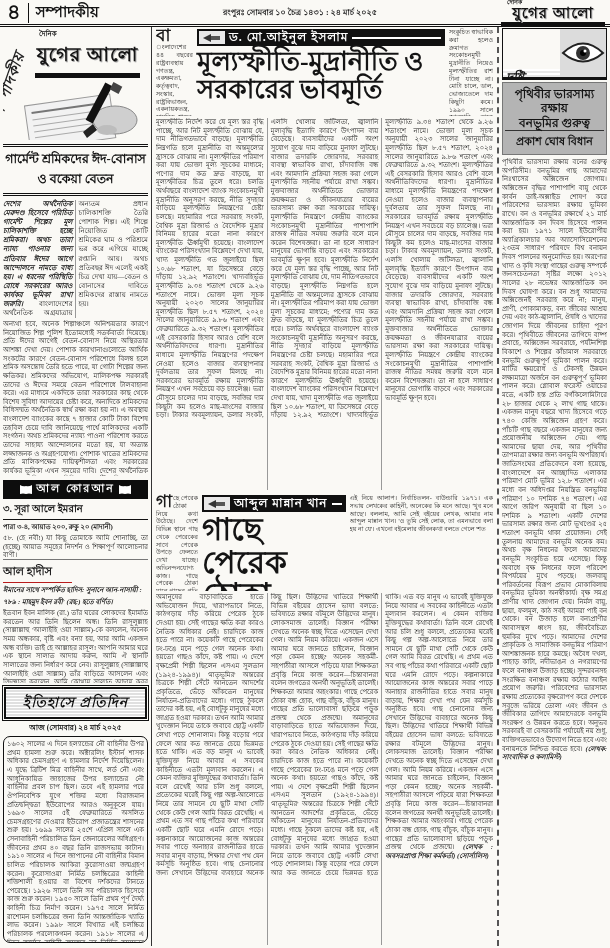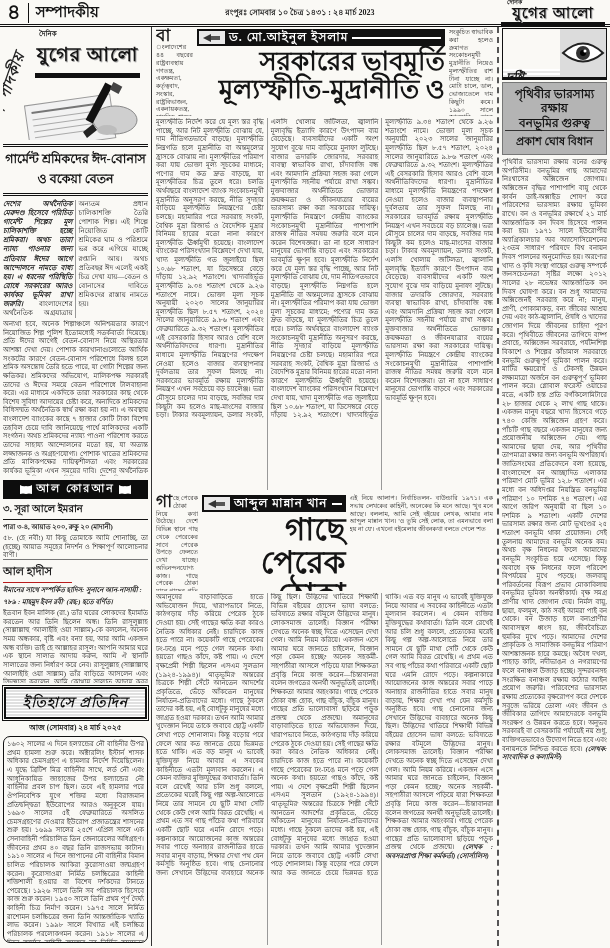--- a/index.html
+++ b/index.html
@@ -63,21 +63,21 @@
              text-align:center;font-size:14px;font-weight:bold;letter-spacing:1px;padding:2px 0;
              background:repeating-linear-gradient(0deg,#fff 0 1px,#e0e0e0 1px 3px);
              color:#111;text-shadow:0 0 1px #fff;font-style:italic;}
   .hist-today{font-size:7.5px;font-weight:bold;text-align:center;margin-bottom:2px;}
   .hist-box{flex:1;border:1.5px solid #111;border-radius:7px;padding:3px;overflow:hidden;margin-bottom:2px;}
 
   
   .art-top{display:flex;}
   .mini{overflow:hidden;}
   .dropcap{float:left;font-size:17px;font-weight:bold;line-height:.9;padding-right:1px;}
-  .head-wrap{flex:1;padding:0 4px;text-align:right;}
+  .head-wrap{flex:1;padding:0 4px;text-align:left;}
   .byline-bar{background:#111;color:#fff;height:17px;display:flex;align-items:center;margin:1px 0 2px 0;}
   .byline-bar .pen{width:26px;height:13px;background:#e8e8e8;margin:0 4px 0 2px;display:flex;
                    align-items:center;justify-content:center;flex-shrink:0;}
   .byline-bar .nm{font-size:12px;font-weight:bold;letter-spacing:1px;white-space:nowrap;}
   .byline-bar .dash{flex:1;height:2px;background:#fff;margin:0 4px;}
   .art1-head{font-size:26px;font-weight:bold;line-height:1.08;}
   .art1-top{height:88px;overflow:hidden;}
   .art1-body{height:372px;overflow:hidden;column-count:3;column-gap:7px;column-rule:1px solid #999;margin-top:2px;}
   .art2-top{height:97px;overflow:hidden;margin-top:4px;}
   .art2-head{font-size:31px;font-weight:bold;line-height:1.05;}
@@ -96,21 +96,21 @@
 </style>
 </head>
 <body>
 
 <div id="page">
 
   <div class="hdr">
     <div class="hdr-num">৪</div>
     <div class="hdr-sep"></div>
     <div class="hdr-section">সম্পাদকীয়</div>
-    <div class="hdr-date">রংপুরঃ সোমবার ১০ চৈত্র ১৪৩১ : ২৪ মার্চ 2023</div>
+    <div class="hdr-date">রংপুরঃ সোমবার ১০ চৈত্র ১৪৩১ : ২৪ মার্চ ২০২৫</div>
     <div class="hdr-logo">
       <span class="pre">দৈনিক</span>
       <span class="ttl">যুগের আলো</span>
       <div class="bar"></div>
     </div>
   </div>
 
   <div class="main">
 
     <div class="col-left">
@@ -184,22 +184,22 @@
             <span class="pen">
               <svg width="18" height="8" viewBox="0 0 18 8">
                   <polygon points="0,4 8,0 8,8" fill="#333"></polygon>
                   <rect x="8" y="2" width="9" height="4" fill="#555"></rect>
                 </svg>
             </span>
             <span class="nm">ড. মো.আইনুল ইসলাম</span>
             <span class="dash"></span>
           </div>
           <div class="art1-head">
+            <div>মূল্যস্ফীতি-মুদ্রানীতি ও</div>
             <div>সরকারের ভাবমূর্তি</div>
-            <div>মূল্যস্ফীতি-মুদ্রানীতি ও</div>
           </div>
         </div>
         <div class="mini tinier" style="width:44px">সংকুচিত স্বাভাবিক করা হলেও ক্রমাগত সংকোচনমুখী মুদ্রানীতি নিয়েও মূল্যস্ফীতির রাশ টানা যাচ্ছে না। মোটা চালে, ডাল, ভোজ্যতেলে দাম কিছুটা কমে। ১৯৯০ সালে জানুয়ারি থেকে কোভিড-১৯ মহামারি, যুদ্ধ, খরা, মন্দা ইত্যাদির প্রভাবে মূল্যস্ফীতি ঊর্ধ্বমুখী।</div>
       </div>
 
       <div class="art1-body tiny">
         <span>মূল্যস্ফীতি নির্দেশ করে যে মূল্য স্তর বৃদ্ধি পাচ্ছে, আর নিট মূল্যস্ফীতি বোঝায় যে, দাম নীতিগতভাবে বাড়ছে। মূল্যস্ফীতি নিম্নগতি হলে মুদ্রানীতি বা অন্তমূল্যের হ্রাসকে বোঝায় না। মূল্যস্ফীতির পরিমাপ করা যায় ভোক্তা মূল্য সূচকের মাধ্যমে; পণ্যের দাম কত দ্রুত বাড়ছে, যা মূল্যস্ফীতির চিত্র তুলে ধরে। চলতি অর্থবছরে বাংলাদেশ ব্যাংক সংকোচনমুখী মুদ্রানীতি অনুসরণ করছে, নীতি সুদহার বাড়িয়ে মূল্যস্ফীতি নিয়ন্ত্রণের চেষ্টা চলছে। মহামারির পরে সরবরাহ সংকট, বৈশ্বিক মুদ্রা রিজার্ভ ও বৈদেশিক মুদ্রার বিনিময় হারের মতো নানা কারণে মূল্যস্ফীতি ঊর্ধ্বমুখী হয়েছে। বাংলাদেশ ব্যাংকের পরিসংখ্যান বিশ্লেষণে দেখা যায়, খাদ্য মূল্যস্ফীতি গত জুলাইয়ে ছিল ১০.৬৮ শতাংশ, যা ডিসেম্বরে বেড়ে দাঁড়ায় ১২.৯২ শতাংশে। খাদ্যবহির্ভূত মূল্যস্ফীতি ৯.৩৪ শতাংশ থেকে ৯.২৬ শতাংশে নামে। ভোক্তা মূল্য সূচক অনুযায়ী ২০২৩ সালের জানুয়ারির মূল্যস্ফীতি ছিল ৮.৫৭ শতাংশ, ২০২৪ সালের জানুয়ারিতে ৯.৮৬ শতাংশ এবং ফেব্রুয়ারিতে ৯.৩২ শতাংশ। মূল্যস্ফীতির এই বেসরকারি হিসাব আরও বেশি বলে অর্থনীতিবিদদের ধারণা। মুদ্রানীতির মাধ্যমে মূল্যস্ফীতি নিয়ন্ত্রণের পদক্ষেপ নেওয়া হলেও বাজার ব্যবস্থাপনার দুর্বলতায় তার সুফল মিলছে না। সরকারের ভাবমূর্তি রক্ষায় মূল্যস্ফীতি নিয়ন্ত্রণ এখন সবচেয়ে বড় চ্যালেঞ্জ। ভরা মৌসুমে চালের দাম বাড়ছে, সবজির দাম কিছুটা কম হলেও মাছ-মাংসের বাজার চড়া। টাকার অবমূল্যায়ন, ডলার সংকট, এলসি খোলায় জটিলতা, জ্বালানি মূল্যবৃদ্ধি ইত্যাদি কারণে উৎপাদন ব্যয় বেড়েছে। ব্যবসায়ীদের একটি অংশ সুযোগ বুঝে দাম বাড়িয়ে মুনাফা লুটছে। বাজার তদারকি জোরদার, সরবরাহ ব্যবস্থা স্বাভাবিক রাখা, চাঁদাবাজি বন্ধ এবং আমদানি প্রক্রিয়া সহজ করা গেলে মূল্যস্ফীতি সহনীয় পর্যায়ে রাখা সম্ভব। মুক্তবাজার অর্থনীতিতে ভোক্তার ক্রয়ক্ষমতা ও জীবনযাত্রার ব্যয়ের ভারসাম্য রক্ষা করা সরকারের দায়িত্ব। মূল্যস্ফীতি নিয়ন্ত্রণে কেন্দ্রীয় ব্যাংকের সংকোচনমুখী মুদ্রানীতির পাশাপাশি রাজস্ব নীতির সমন্বয় জরুরি বলে মনে করেন বিশেষজ্ঞরা। তা না হলে সাধারণ মানুষের ভোগান্তি বাড়বে এবং সরকারের ভাবমূর্তি ক্ষুণ্ন হবে। মূল্যস্ফীতি নির্দেশ করে যে মূল্য স্তর বৃদ্ধি পাচ্ছে, আর নিট মূল্যস্ফীতি বোঝায় যে, দাম নীতিগতভাবে বাড়ছে। মূল্যস্ফীতি নিম্নগতি হলে মুদ্রানীতি বা অন্তমূল্যের হ্রাসকে বোঝায় না। মূল্যস্ফীতির পরিমাপ করা যায় ভোক্তা মূল্য সূচকের মাধ্যমে; পণ্যের দাম কত দ্রুত বাড়ছে, যা মূল্যস্ফীতির চিত্র তুলে ধরে। চলতি অর্থবছরে বাংলাদেশ ব্যাংক সংকোচনমুখী মুদ্রানীতি অনুসরণ করছে, নীতি সুদহার বাড়িয়ে মূল্যস্ফীতি নিয়ন্ত্রণের চেষ্টা চলছে। মহামারির পরে সরবরাহ সংকট, বৈশ্বিক মুদ্রা রিজার্ভ ও বৈদেশিক মুদ্রার বিনিময় হারের মতো নানা কারণে মূল্যস্ফীতি ঊর্ধ্বমুখী হয়েছে। বাংলাদেশ ব্যাংকের পরিসংখ্যান বিশ্লেষণে দেখা যায়, খাদ্য মূল্যস্ফীতি গত জুলাইয়ে ছিল ১০.৬৮ শতাংশ, যা ডিসেম্বরে বেড়ে দাঁড়ায় ১২.৯২ শতাংশে। খাদ্যবহির্ভূত মূল্যস্ফীতি ৯.৩৪ শতাংশ থেকে ৯.২৬ শতাংশে নামে। ভোক্তা মূল্য সূচক অনুযায়ী ২০২৩ সালের জানুয়ারির মূল্যস্ফীতি ছিল ৮.৫৭ শতাংশ, ২০২৪ সালের জানুয়ারিতে ৯.৮৬ শতাংশ এবং ফেব্রুয়ারিতে ৯.৩২ শতাংশ। মূল্যস্ফীতির এই বেসরকারি হিসাব আরও বেশি বলে অর্থনীতিবিদদের ধারণা। মুদ্রানীতির মাধ্যমে মূল্যস্ফীতি নিয়ন্ত্রণের পদক্ষেপ নেওয়া হলেও বাজার ব্যবস্থাপনার দুর্বলতায় তার সুফল মিলছে না। সরকারের ভাবমূর্তি রক্ষায় মূল্যস্ফীতি নিয়ন্ত্রণ এখন সবচেয়ে বড় চ্যালেঞ্জ। ভরা মৌসুমে চালের দাম বাড়ছে, সবজির দাম কিছুটা কম হলেও মাছ-মাংসের বাজার চড়া। টাকার অবমূল্যায়ন, ডলার সংকট, এলসি খোলায় জটিলতা, জ্বালানি মূল্যবৃদ্ধি ইত্যাদি কারণে উৎপাদন ব্যয় বেড়েছে। ব্যবসায়ীদের একটি অংশ সুযোগ বুঝে দাম বাড়িয়ে মুনাফা লুটছে। বাজার তদারকি জোরদার, সরবরাহ ব্যবস্থা স্বাভাবিক রাখা, চাঁদাবাজি বন্ধ এবং আমদানি প্রক্রিয়া সহজ করা গেলে মূল্যস্ফীতি সহনীয় পর্যায়ে রাখা সম্ভব। মুক্তবাজার অর্থনীতিতে ভোক্তার ক্রয়ক্ষমতা ও জীবনযাত্রার ব্যয়ের ভারসাম্য রক্ষা করা সরকারের দায়িত্ব। মূল্যস্ফীতি নিয়ন্ত্রণে কেন্দ্রীয় ব্যাংকের সংকোচনমুখী মুদ্রানীতির পাশাপাশি রাজস্ব নীতির সমন্বয় জরুরি বলে মনে করেন বিশেষজ্ঞরা। তা না হলে সাধারণ মানুষের ভোগান্তি বাড়বে এবং সরকারের ভাবমূর্তি ক্ষুণ্ন হবে।</span>
       </div>
 
       <div class="art-top art2-top">

